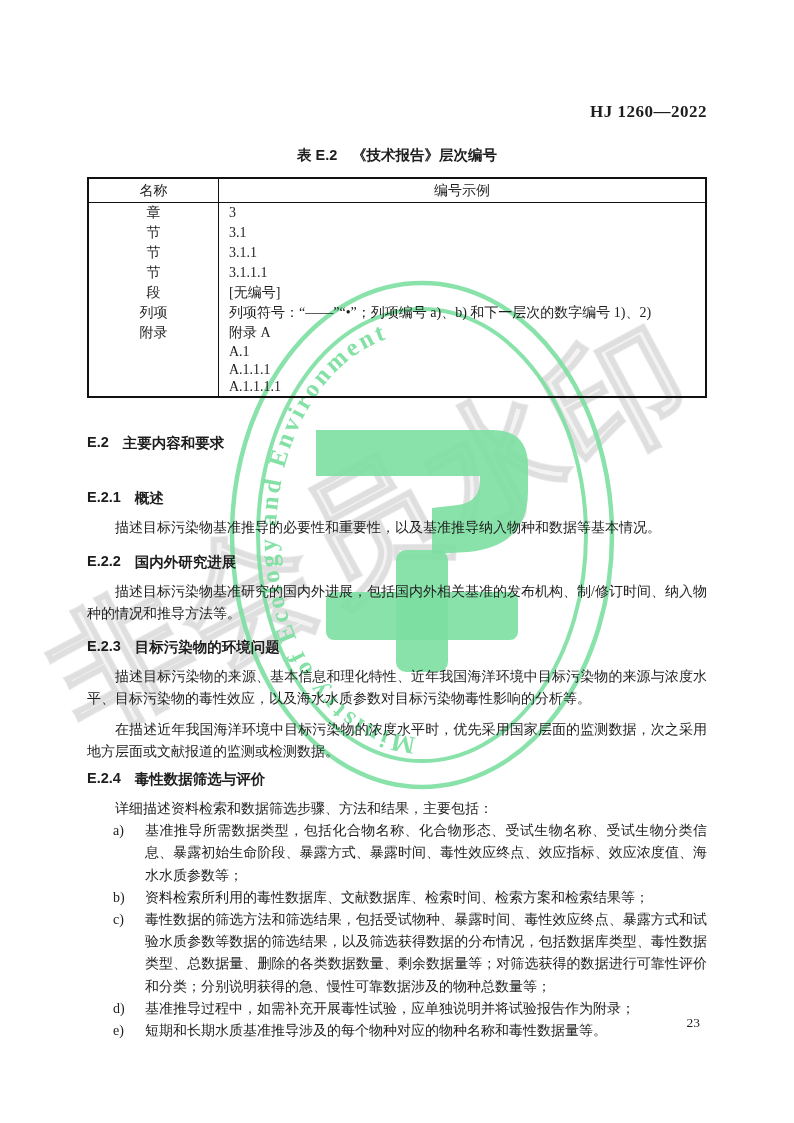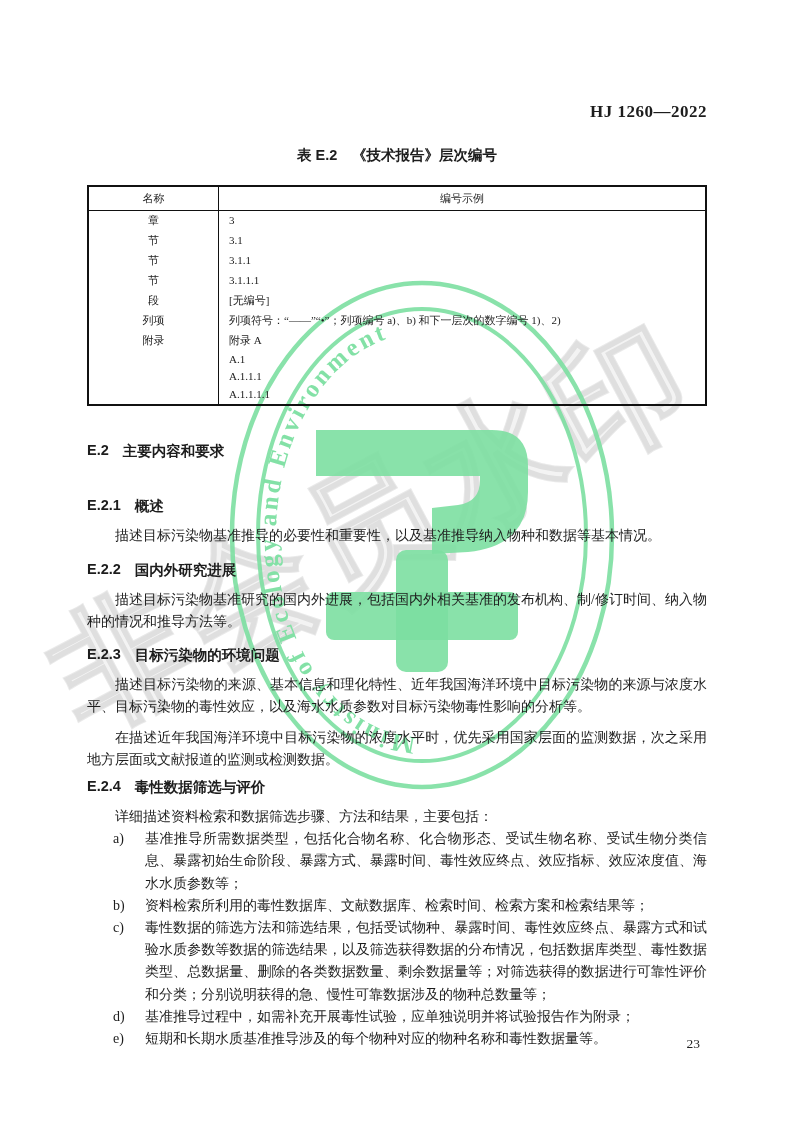--- a/index.html
+++ b/index.html
@@ -29,21 +29,21 @@
     margin-top:90px; text-align:right;
     font-weight:bold; font-size:17px; letter-spacing:0.5px;
   }
 
   .table-title {
     margin-top:24px; text-align:center;
     font-family:"Liberation Sans","DejaVu Sans",sans-serif;
     font-weight:700; font-size:14.5px;
   }
 
-  .etable { margin-top:20px; border:2px solid #111; font-size:11px; line-height:1.25; }
+  .etable { margin-top:12px; border:2px solid #111; font-size:14px; line-height:1.25; }
   .t-head { display:flex; border-bottom:1px solid #111; }
   .t-head .c1, .t-head .c2 { display:flex; align-items:center; justify-content:center; height:23px; }
   .c1 { width:130px; flex:none; border-right:1px solid #111; box-sizing:border-box; }
   .c2 { flex:1; }
   .t-row { display:flex; }
   .t-row .c1 { display:flex; align-items:center; justify-content:center; min-height:20px; }
   .t-row .c2 { padding-left:10px; display:flex; align-items:center; min-height:20px; }
   .t-row.cont .c1, .t-row.cont .c2 { min-height:17.5px;text-align:center; }
 
   .sec-h {
@@ -61,21 +61,21 @@
     margin:9px 0 0 0; font-size:14px; line-height:22.2px;
     text-indent:2em; text-align:justify;
   }
   .para.follow { margin-top:8px; }
 
   .list { margin-top:0; font-size:14px; line-height:22.2px; }
   .li { position:relative; padding-left:58px; text-align:justify; }
   .li .marker { position:absolute; left:26px; top:0; }
 
   .page-num {
-    position:absolute; right:94px; bottom:71px;
+    position:absolute; right:94px; bottom:92px;
     font-size:13.5px;
   }
 </style>
 </head>
 <body>
 
 <div class="page">
 
   <div class="wm-layer">
     <div class="wm-diagonal">非会员水印</div>

